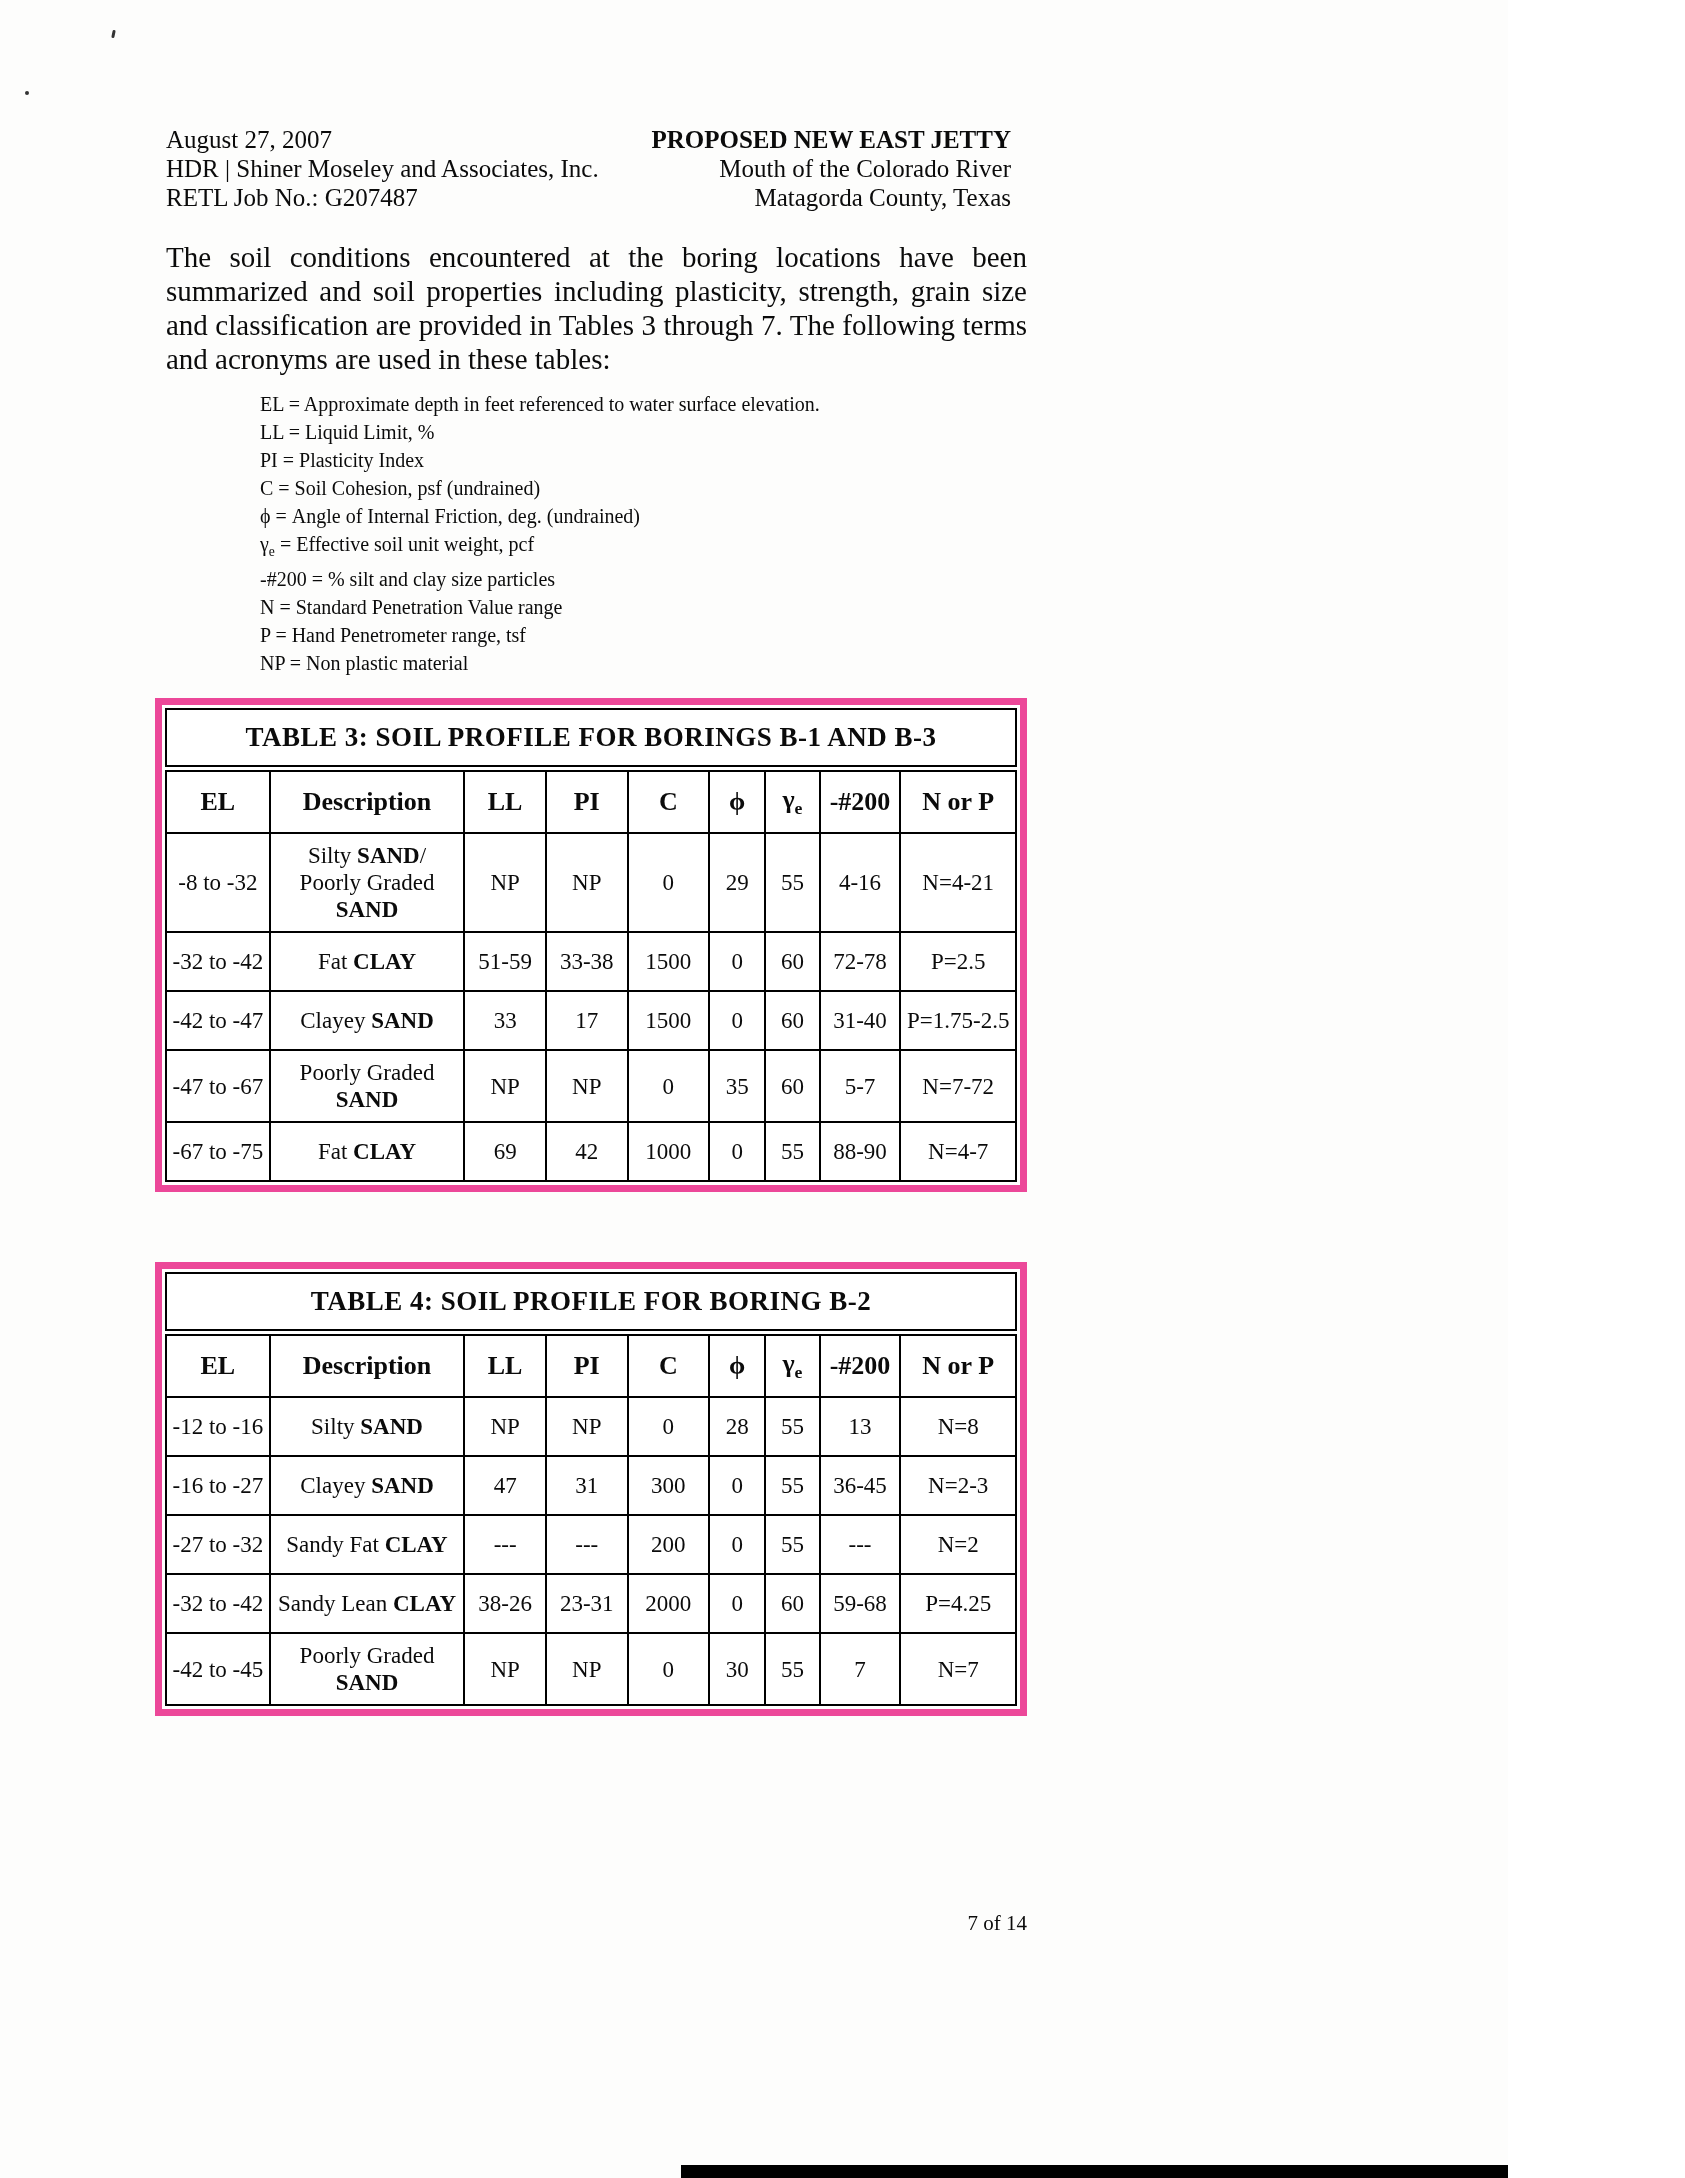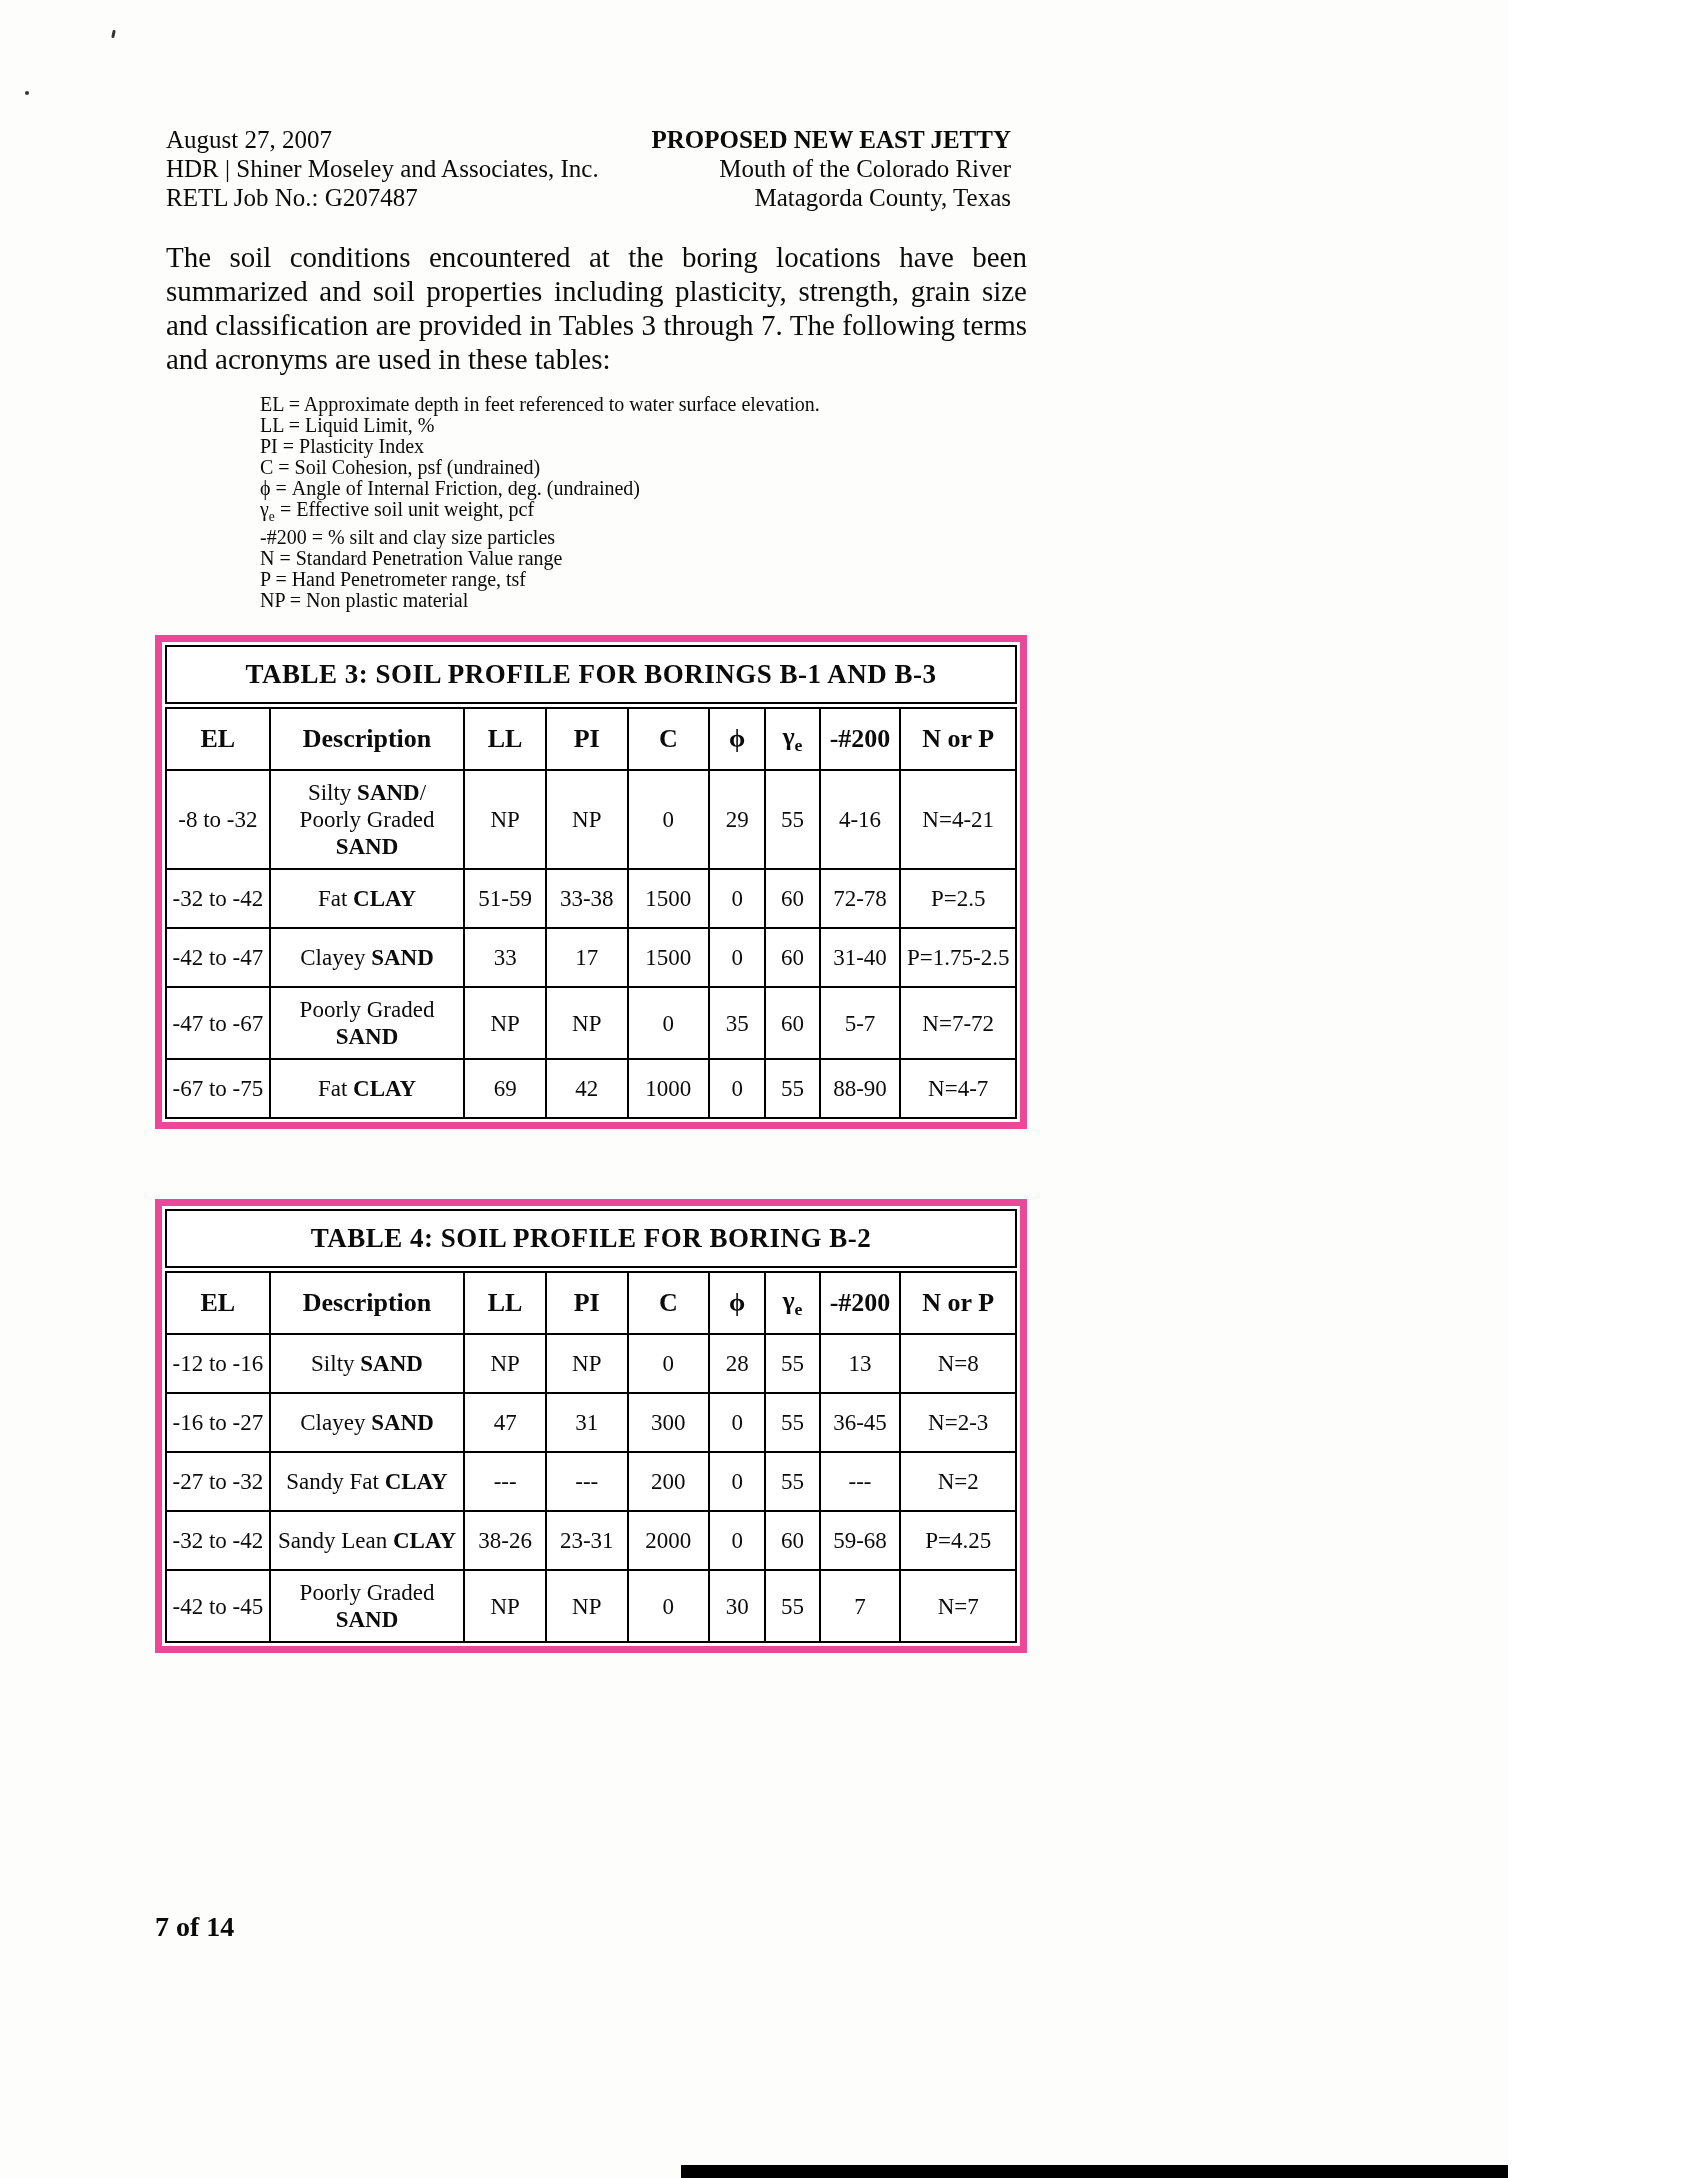--- a/index.html
+++ b/index.html
@@ -39,21 +39,21 @@
     font-size: 29px;
     line-height: 34px;
     text-align: justify;
   }
 
   .definitions {
     margin: 18px 0 0 105px;
     font-size: 20px;
     line-height: 21px;
   }
-  .def-line { white-space: nowrap; }
+  .def-line { white-space: nowrap; margin-top: 7px; }
 
   .table-outer {
     border: 7px solid #ec4899;
     padding: 3px;
     margin-top: 24px;
     background: #fff;
   }
   .table-outer.t4 { margin-top: 70px; }
 
   .table-title {
@@ -89,23 +89,23 @@
     height: 59px;
     padding: 8px 2px;
   }
   sub { font-size: 0.68em; }
 
   .footer {
     position: absolute;
     left: 155px;
     top: 1911px;
     width: 872px;
-    text-align: left;
-    font-weight: bold;
-    font-size: 28px;
+    text-align: right;
+    font-weight: normal;
+    font-size: 21px;
   }
 
   
   .scan-vline {
     position: absolute;
     left: 1677px;
     top: 0;
     width: 3px;
     height: 2178px;
     background: #3d3d3d;

